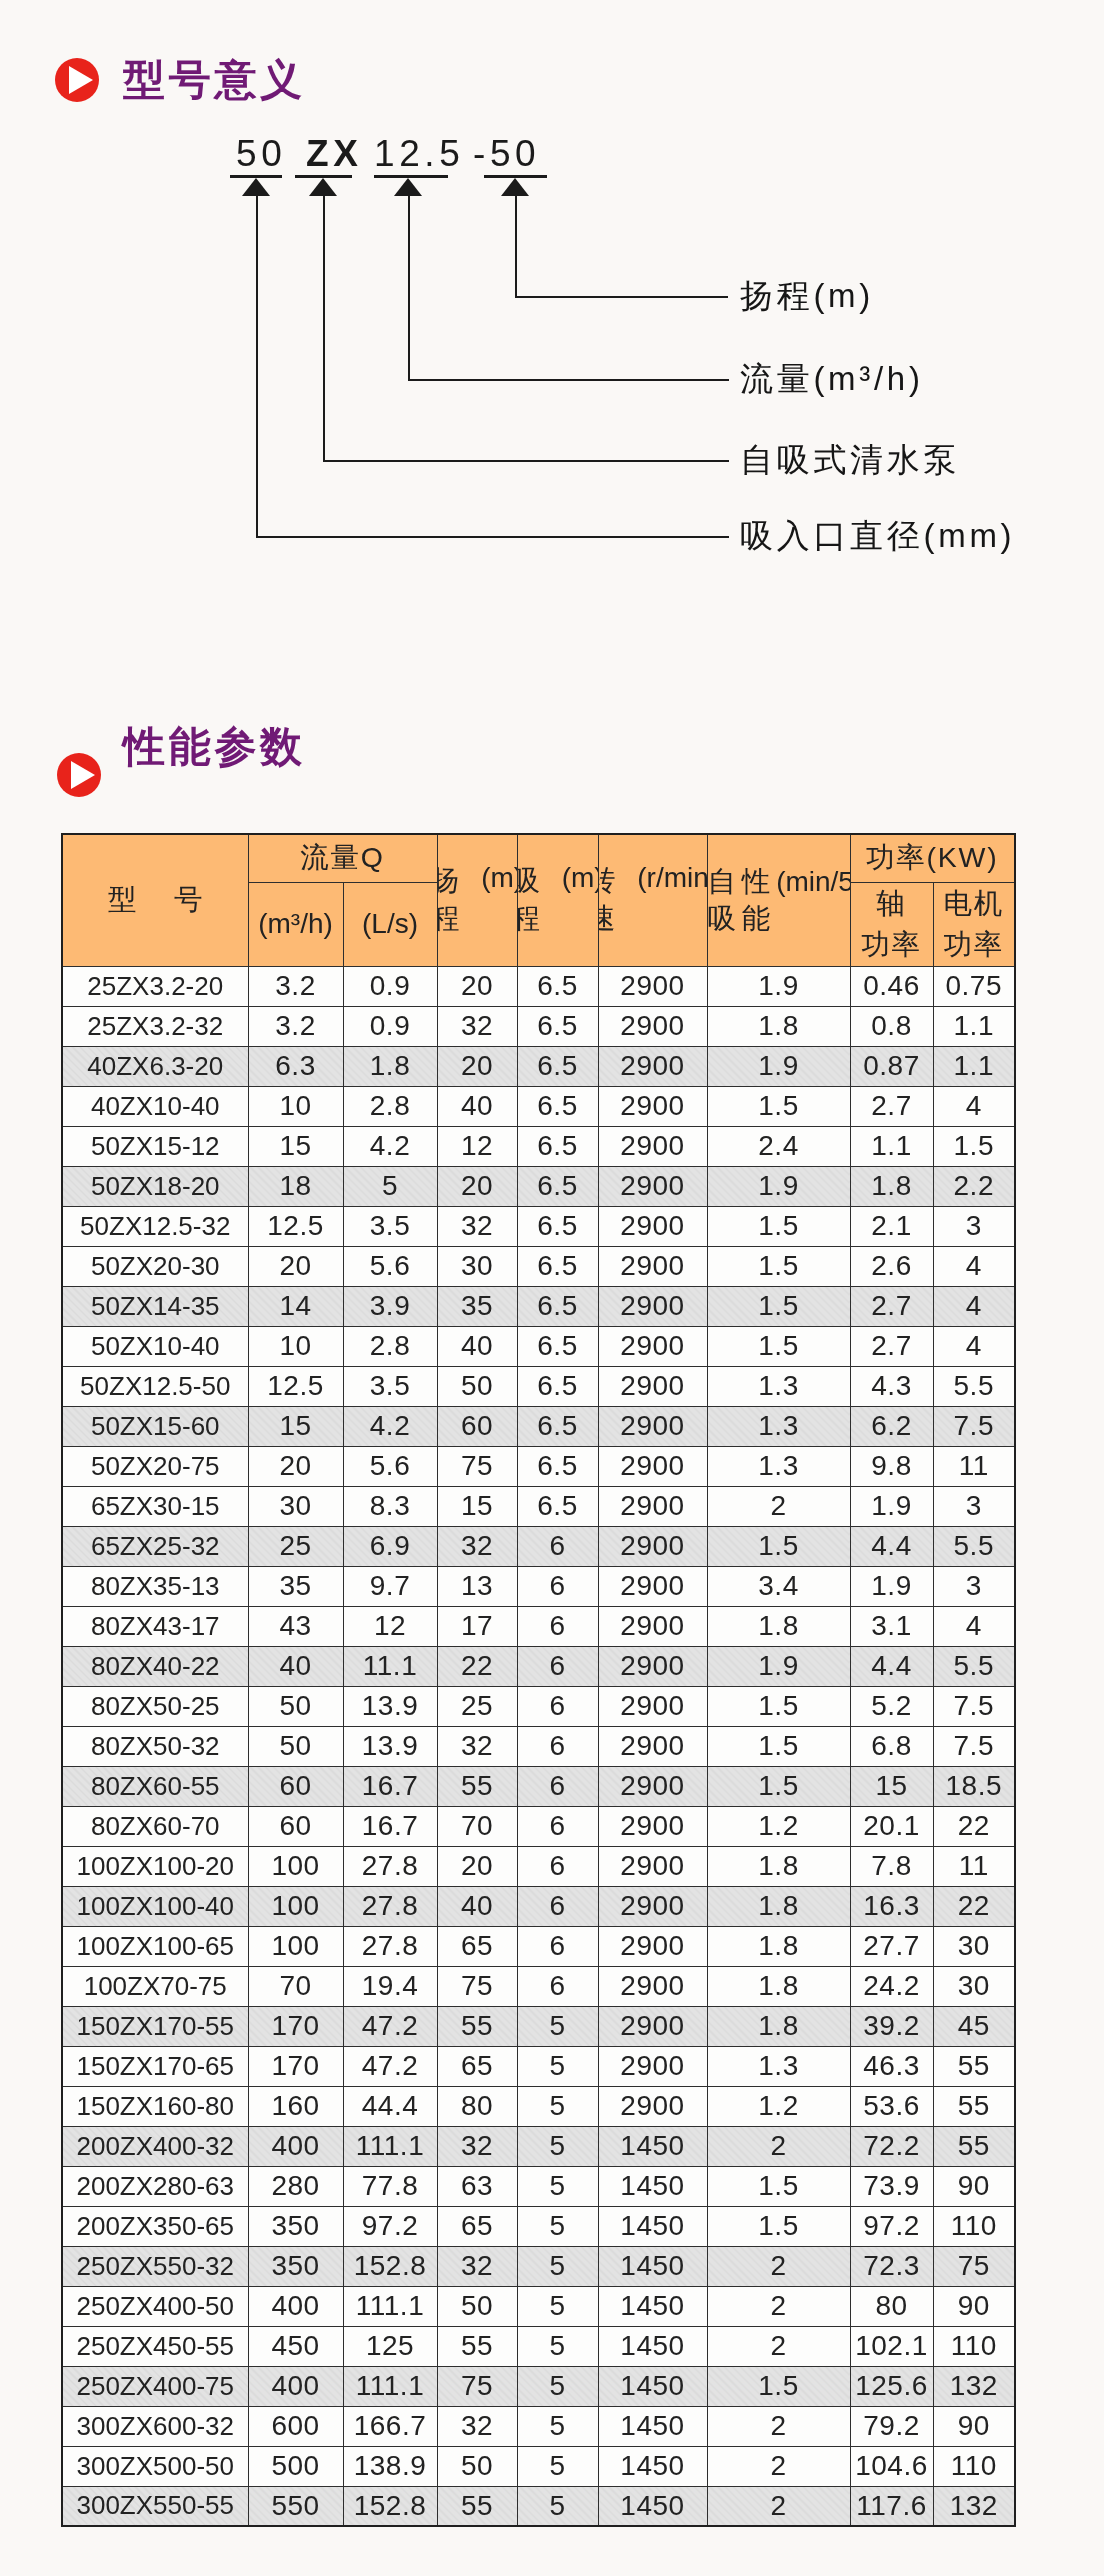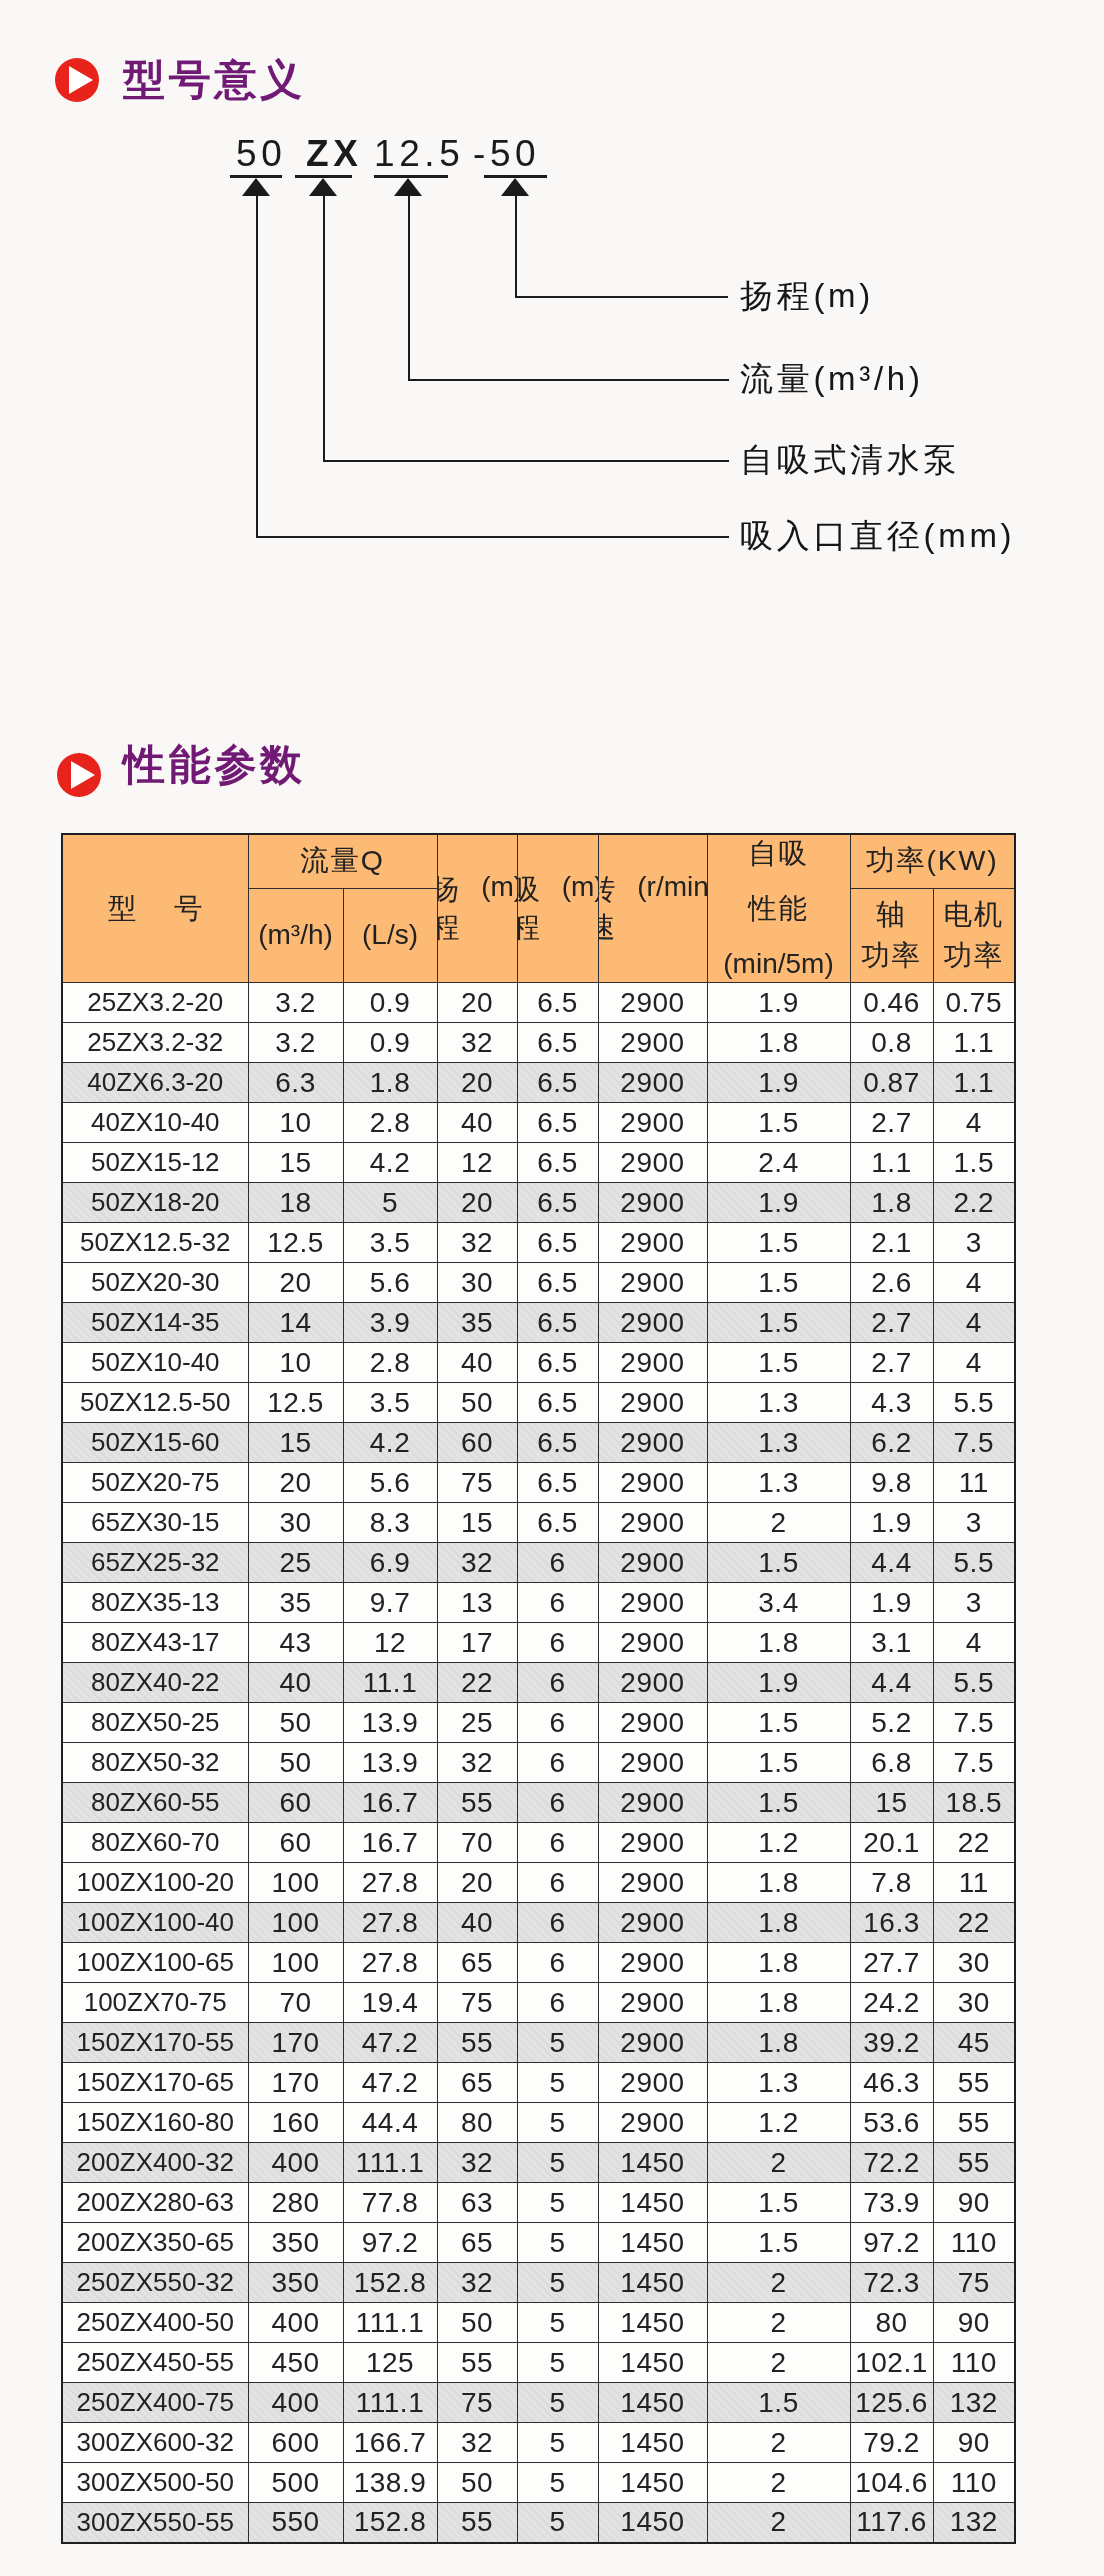--- a/index.html
+++ b/index.html
@@ -55,21 +55,21 @@
     border:1.8px solid #2e2e2e; text-align:center; vertical-align:middle;
     color:#222; overflow:hidden;
   }
   table.spec { border:2.8px solid #1f1f1f; }
   thead th { background:#fdba74; font-weight:normal; color:#1d2b33; }
   thead tr.h1 { height:48px; }
   thead tr.h2 { height:84px; }
   .th-cn { font-size:28.5px; letter-spacing:1.8px; }
   .th-unit { font-size:28px; letter-spacing:0; }
   .th-stack { display:flex; flex-direction:row; justify-content:center; gap:20px; }
-  .th-stack3 { display:flex; flex-direction:column; justify-content:space-between; gap:18px; }
+  .th-stack3 { display:flex; flex-direction:row; justify-content:space-between; gap:4px; }
   .th-stack3 span { line-height:37px; }
   .th-stack2t { display:flex; flex-direction:column; justify-content:center; gap:1.8px; }
   .th-stack2t span { line-height:39px; }
   .model-head { letter-spacing:14.7px; text-indent:14.7px; }
 
   tbody tr { height:40px; }
   tbody td { font-size:28px; letter-spacing:0.5px; }
   tbody td.model { font-size:26px; letter-spacing:0; }
   tbody tr:nth-child(3n) td {
     background-color:#e3e3e3;
@@ -108,21 +108,21 @@
   <div class="dg-hline" style="left:408px; top:379px; width:321px;"></div>
   <div class="dg-hline" style="left:323px; top:460px; width:406px;"></div>
   <div class="dg-hline" style="left:256px; top:536px; width:473px;"></div>
 
   <div class="dg-label" style="top:276px;">扬程(m)</div>
   <div class="dg-label" style="top:359px;">流量(m³/h)</div>
   <div class="dg-label" style="top:440px;">自吸式清水泵</div>
   <div class="dg-label" style="top:516px;">吸入口直径(mm)</div>
 
   <div class="bullet-icon" style="left:57px; top:753px;"></div>
-  <div class="section-title" style="left:123px; top:742px;text-align:right;">性能参数</div>
+  <div class="section-title" style="left:123px; top:724px;text-align:right;">性能参数</div>
 
   <table class="spec">
     <colgroup>
       <col style="width:186px">
         <col style="width:95px">
         <col style="width:94px">
       <col style="width:80px">
         <col style="width:81px">
         <col style="width:109px">
       <col style="width:143px">

